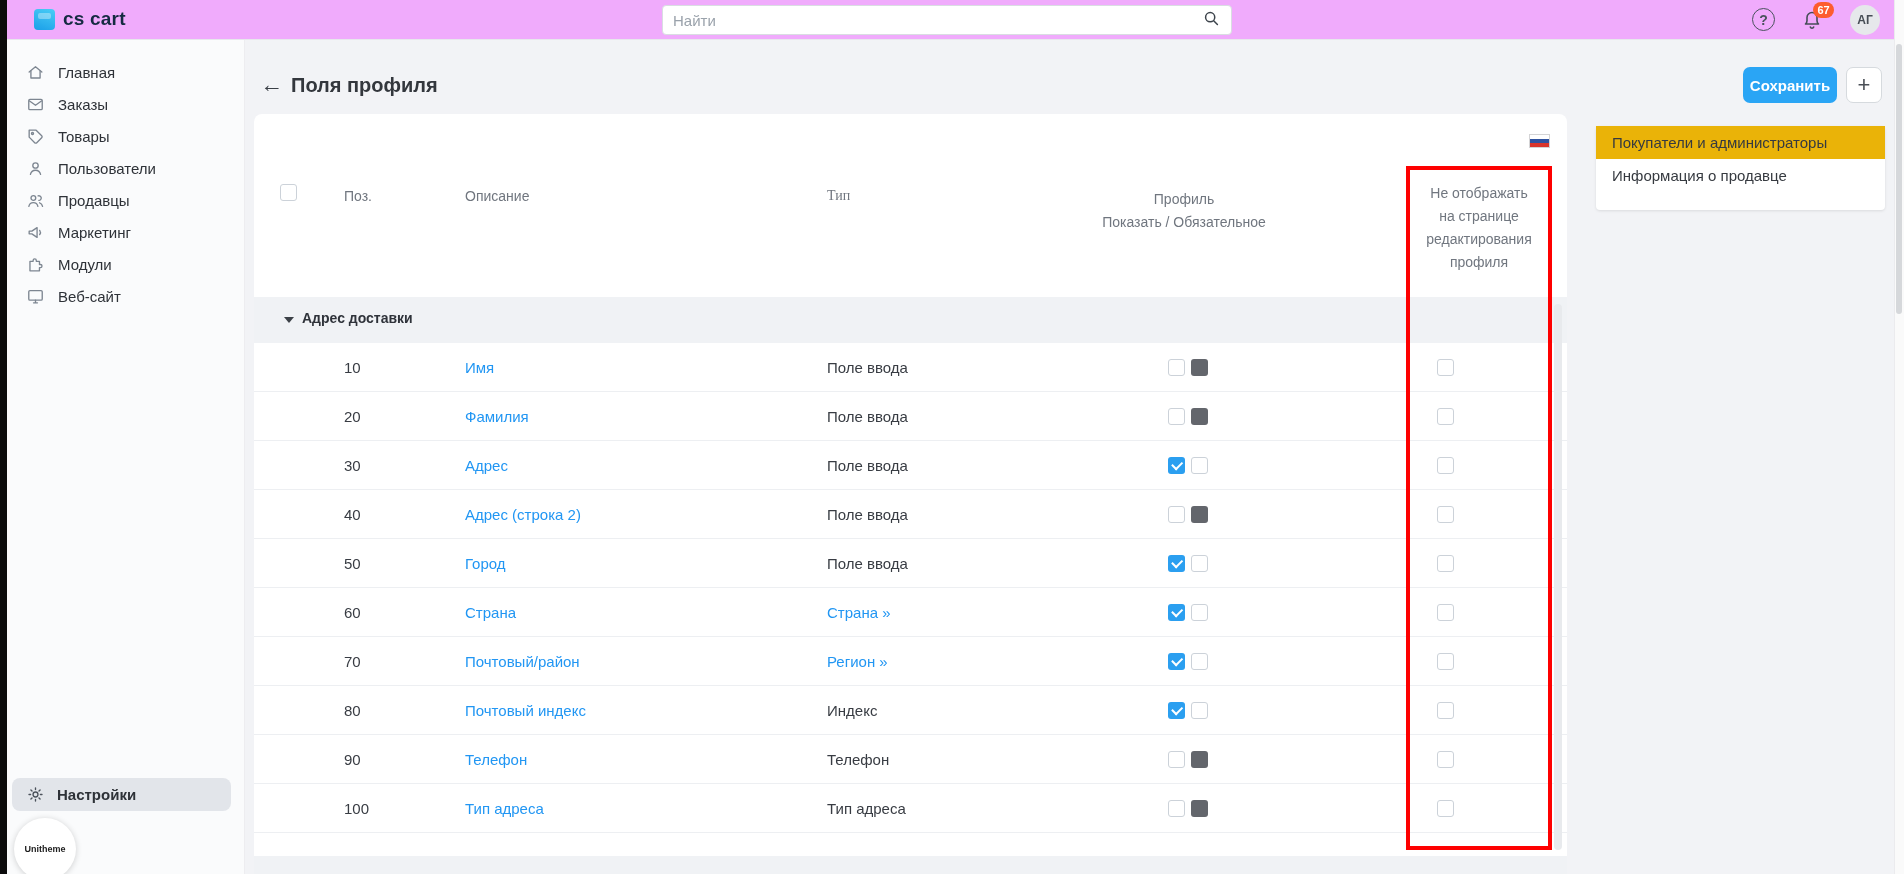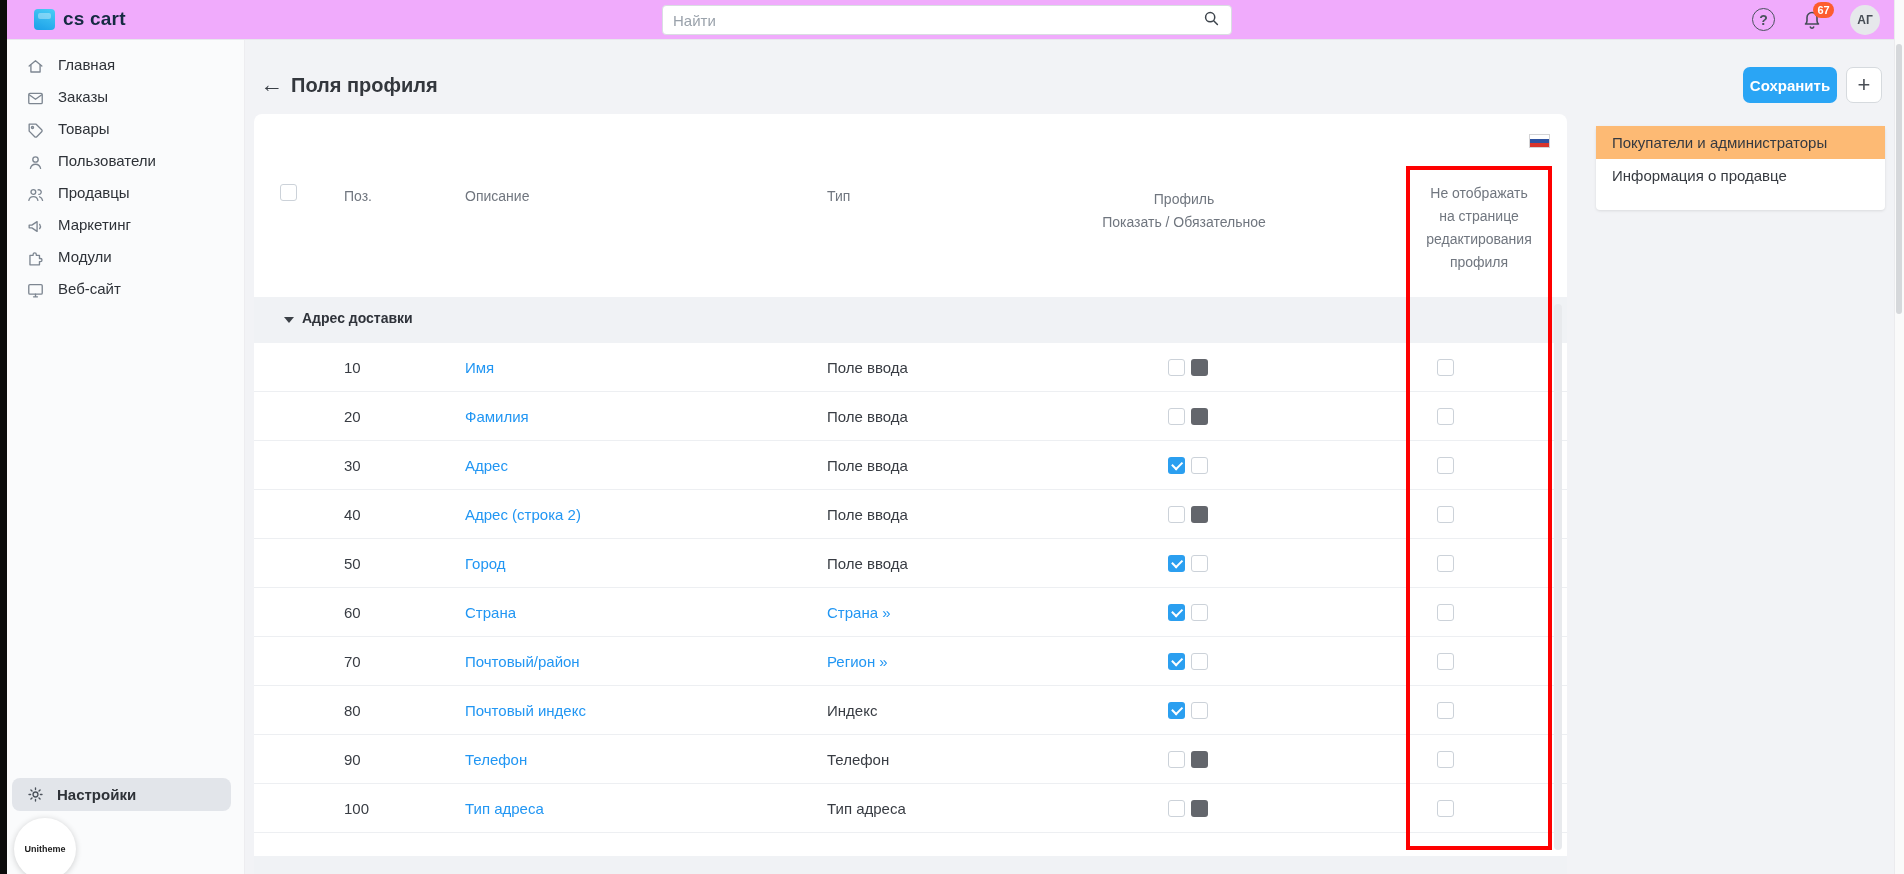--- a/index.html
+++ b/index.html
@@ -22,21 +22,21 @@
   .search input::placeholder { color:#9aa2ab; }
 
   .help-btn { position:absolute; left:1752px; top:8px; width:23px; height:23px; border:1.6px solid #49525c; border-radius:50%; color:#49525c; font-size:14px; font-weight:700; display:flex; align-items:center; justify-content:center; cursor:pointer; }
   .bell { position:absolute; left:1800px; top:8px; width:28px; height:28px; cursor:pointer; }
   .badge { position:absolute; left:13px; top:-6px; min-width:21px; height:16px; background:#fd5c2e; color:#fff; font-size:11px; font-weight:700; border-radius:9px; display:flex; align-items:center; justify-content:center; padding:0 4px; }
   .avatar { position:absolute; left:1850px; top:5px; width:30px; height:30px; border-radius:50%; background:#e6e8eb; color:#464d55; font-size:12px; font-weight:700; display:flex; align-items:center; justify-content:center; cursor:pointer; }
 
   
   .sidebar { position:absolute; left:7px; top:40px; width:238px; bottom:0; background:#fafbfc; border-right:1px solid #ededf0; z-index:10; }
   .nav { position:absolute; top:16px; left:0; right:0; }
-  .nav-item { display:flex; gap:13px; height:32px; padding-left:18px; cursor:pointer; }
+  .nav-item { display:flex; align-items:center; gap:13px; height:32px; padding-left:18px; cursor:pointer; }
   .nav-icon { width:20px; height:20px; display:flex; align-items:center; justify-content:center; }
   .nav-label { font-size:15px; color:#2e3238; }
   .settings-item { position:absolute; left:5px; width:219px; top:738px; height:33px; background:#e2e5ea; border-radius:8px; display:flex; align-items:center; gap:12px; padding-left:13px; cursor:pointer; }
   .settings-label { font-size:15px; font-weight:700; color:#2e3238; }
   .theme-badge { position:absolute; left:7px; top:778px; width:62px; height:62px; border-radius:50%; background:#fff; box-shadow:0 1px 6px rgba(0,0,0,.18); display:flex; align-items:center; justify-content:center; font-size:9px; font-weight:700; color:#1c1c1c; }
 
   
   .back-arrow { position:absolute; left:260px; top:70px; font-size:23px; color:#3a3f46; cursor:pointer; line-height:1.3; }
   .page-title { position:absolute; left:291px; top:74px; font-size:20px; font-weight:700; color:#33373d; }
   .save-btn { position:absolute; left:1743px; top:67px; width:94px; height:36px; background:#2aa5f5; color:#fff; font-size:15px; font-weight:700; border:none; border-radius:7px; cursor:pointer; font-family:inherit; }
@@ -44,21 +44,21 @@
 
   
   .table-card { position:absolute; left:254px; top:114px; width:1313px; height:760px; background:#fff; border-radius:8px 8px 0 0; z-index:5; }
   .flag { position:absolute; left:1275px; top:20px; width:21px; height:14px; border:1px solid #d4d4d6; display:flex; flex-direction:column; cursor:pointer; }
   .flag span { flex:1; }
   .flag .f-w { background:#fff; } .flag .f-b { background:#2f52a0; } .flag .f-r { background:#d8342c; }
 
   .th { position:absolute; font-size:14px; color:#70767f; }
   .th-pos { left:90px; top:74px; }
   .th-desc { left:211px; top:74px; }
-  .th-type { left:573px; top:74px; }
+  .th-type { left:573px; top:74px;font-family:Liberation Serif, serif; }
   .th-profile { left:810px; width:240px; top:74px; text-align:center; line-height:23px; }
   .th-hide { left:1152px; width:146px; top:68px; text-align:center; line-height:23px; white-space:pre-line; }
 
   .cb { width:17px; height:17px; border-radius:3px; display:inline-block; position:absolute; cursor:pointer; }
   .cb-off { background:#fff; border:1.5px solid #ccd2d9; }
   .cb-on { background:#2b9ff0; }
   .cb-on::after { content:""; position:absolute; left:3.5px; top:4px; width:8px; height:4.5px; border-left:2px solid #fff; border-bottom:2px solid #fff; transform:rotate(-45deg); }
   .cb-dark { background:#63666c; }
   .th-check { left:26px; top:70px; }
 
@@ -79,21 +79,21 @@
   .cb-hide { left:1183px; }
 
   .bottom-section { position:absolute; left:0; top:742px; width:100%; height:18px; background:#f0f2f5; }
   .card-scroll { position:absolute; left:1300px; top:190px; width:8px; height:546px; background:#e8eaed; border-radius:4px; }
 
   .annotation { position:absolute; left:1152px; top:52px; width:146px; height:684px; border:4px solid #fe0000; z-index:20; pointer-events:none; }
 
   
   .side-card { position:absolute; left:1596px; top:126px; width:289px; background:#fff; border-radius:4px; box-shadow:0 1px 3px rgba(0,0,0,.10); padding-bottom:18px; z-index:5; }
   .side-item { height:33px; display:flex; align-items:center; padding:0 16px; font-size:15px; color:#363a40; cursor:pointer; white-space:nowrap; overflow:hidden; }
-  .side-item.selected { background:#fdba74; }
+  .side-item.selected { background:#eab308; }
 
   
   .page-scrollbar { position:absolute; right:0; top:0; width:10px; height:100%; background:#fafafa; border-left:1px solid #ebebee; z-index:40; }
   .page-scroll-thumb { position:absolute; right:2px; top:44px; width:6px; height:270px; background:#d6d8db; border-radius:3px; }
 </style>
 </head>
 <body>
 
 <div class="app">
   <div class="edge-left"></div>

